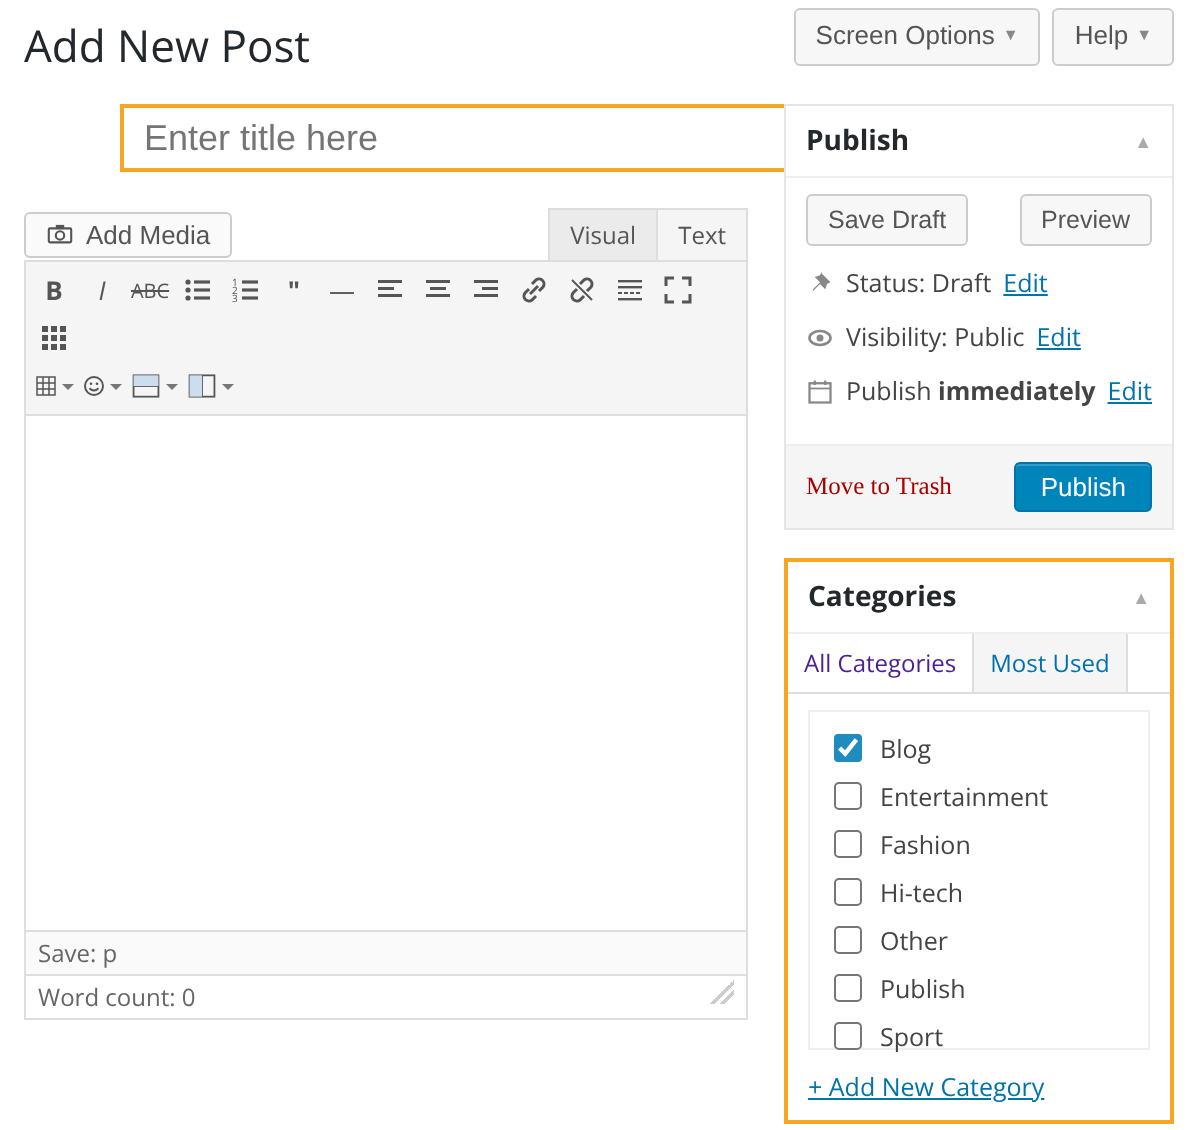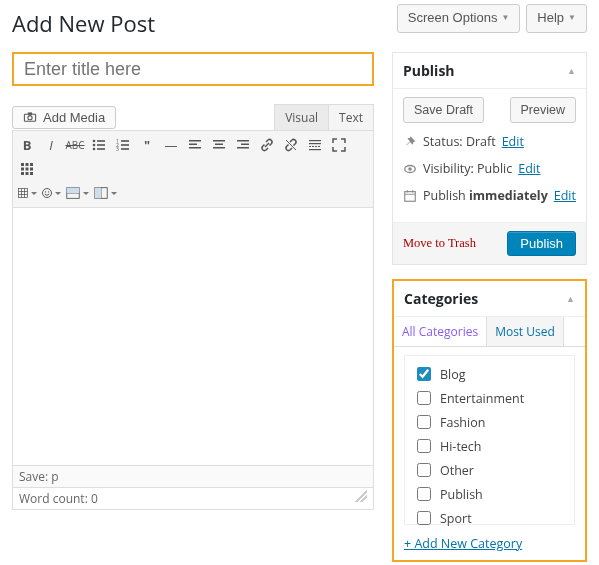--- a/index.html
+++ b/index.html
@@ -5,21 +5,21 @@
   html,body{margin:0;padding:0;font-family:"Open Sans",Helvetica,Arial,sans-serif;font-size:13px;color:#444;background:#fff;}
   *{box-sizing:border-box;}
   .wrap{width:599px;height:565px;position:relative;overflow:hidden;background:#fff;padding:0 12px;}
   .top-actions{position:absolute;right:12px;top:4px;display:flex;gap:6px;}
   .btn{background:#f7f7f7;border:1px solid #ccc;border-radius:3px;color:#555;padding:3px 10px;font-size:13px;display:inline-flex;align-items:center;gap:4px;cursor:pointer;line-height:1.6;}
   .btn .tri{font-size:8px;color:#888;}
   h1.page-title{font-size:22px;font-weight:400;color:#23282d;margin:8px 0 14px;}
   .columns{display:flex;gap:18px;}
   .col-main{flex:1;min-width:0;}
   .col-side{width:195px;}
-  .title-input{width:100%;height:34px;border:2px solid #f5a623;background:#fff;font-size:18px;color:#bbb;padding:12px 10px;outline:none;}
+  .title-input{width:100%;height:34px;border:2px solid #f5a623;background:#fff;font-size:18px;color:#bbb;padding:12px 10px;outline:none;margin-left:48px;}
   .media-row{display:flex;align-items:center;margin-top:18px;justify-content:space-between;}
   .add-media{background:#fafafa;border:1px solid #ccc;border-radius:3px;padding:3px 10px;display:inline-flex;align-items:center;gap:6px;cursor:pointer;color:#555;font-size:13px;}
   .add-media svg{width:14px;height:14px;}
   .editor-tabs{display:flex;border-bottom:1px solid #ddd;margin-bottom:-1px;}
   .editor-tab{border:1px solid #ddd;border-bottom:none;background:#f5f5f5;padding:4px 10px;font-size:12px;color:#555;cursor:pointer;}
   .editor-tab.active{background:#ebebeb;}
   .editor-tab + .editor-tab{border-left:none;}
   .toolbar{border:1px solid #dedede;background:#f5f5f5;padding:2px;display:flex;flex-wrap:wrap;}
   .tb{width:20px;height:20px;margin:2px;display:flex;align-items:center;justify-content:center;color:#555;font-size:13px;cursor:pointer;}
   .tb svg{width:16px;height:16px;}
@@ -39,21 +39,21 @@
   .pub-row{display:flex;justify-content:space-between;}
   .pub-row .btn{padding:2px 10px;font-size:12.5px;}
   .meta-line{display:flex;align-items:center;gap:6px;margin:10px 0;font-size:12.5px;}
   .meta-line svg{width:14px;height:14px;flex:none;color:#888;}
   .wp-link{color:#0073aa;text-decoration:underline;cursor:pointer;}
   .pub-actions{border-top:1px solid #eee;padding:8px 10px;display:flex;justify-content:space-between;align-items:center;background:#f5f5f5;}
   .trash{color:#a00;font-size:12.5px;text-decoration:none;cursor:pointer;font-family:Liberation Serif, serif;}
   .primary-btn{background:#0085ba;border:1px solid #0073aa;color:#fff;border-radius:3px;padding:4px 12px;font-size:13px;cursor:pointer;box-shadow:inset 0 1px 0 rgba(255,255,255,.2);}
   .cat-tabs{display:flex;border-bottom:1px solid #ddd;margin:-8px -10px 8px;}
   .cat-tab{padding:6px 8px;font-size:12px;color:#0073aa;cursor:pointer;background:#f5f5f5;border-right:1px solid #ddd;}
-  .cat-tab.active{background:#fff;color:#8b5cf6;}
+  .cat-tab.active{background:#fff;color:#4c1d95;}
   .cat-list{border:1px solid #eee;padding:6px 8px;max-height:170px;}
   .cat-list label{display:flex;align-items:center;gap:6px;font-size:12.5px;padding:2px 0;color:#444;}
   .cat-list input[type=checkbox]{width:14px;height:14px;accent-color:#1e8cbe;}
   .add-new-cat{color:#0073aa;text-decoration:underline;font-size:12.5px;display:inline-block;margin-top:10px;cursor:pointer;}
 </style>
 </head>
 <body>
 
 <div class="wrap">
   <div class="top-actions">

